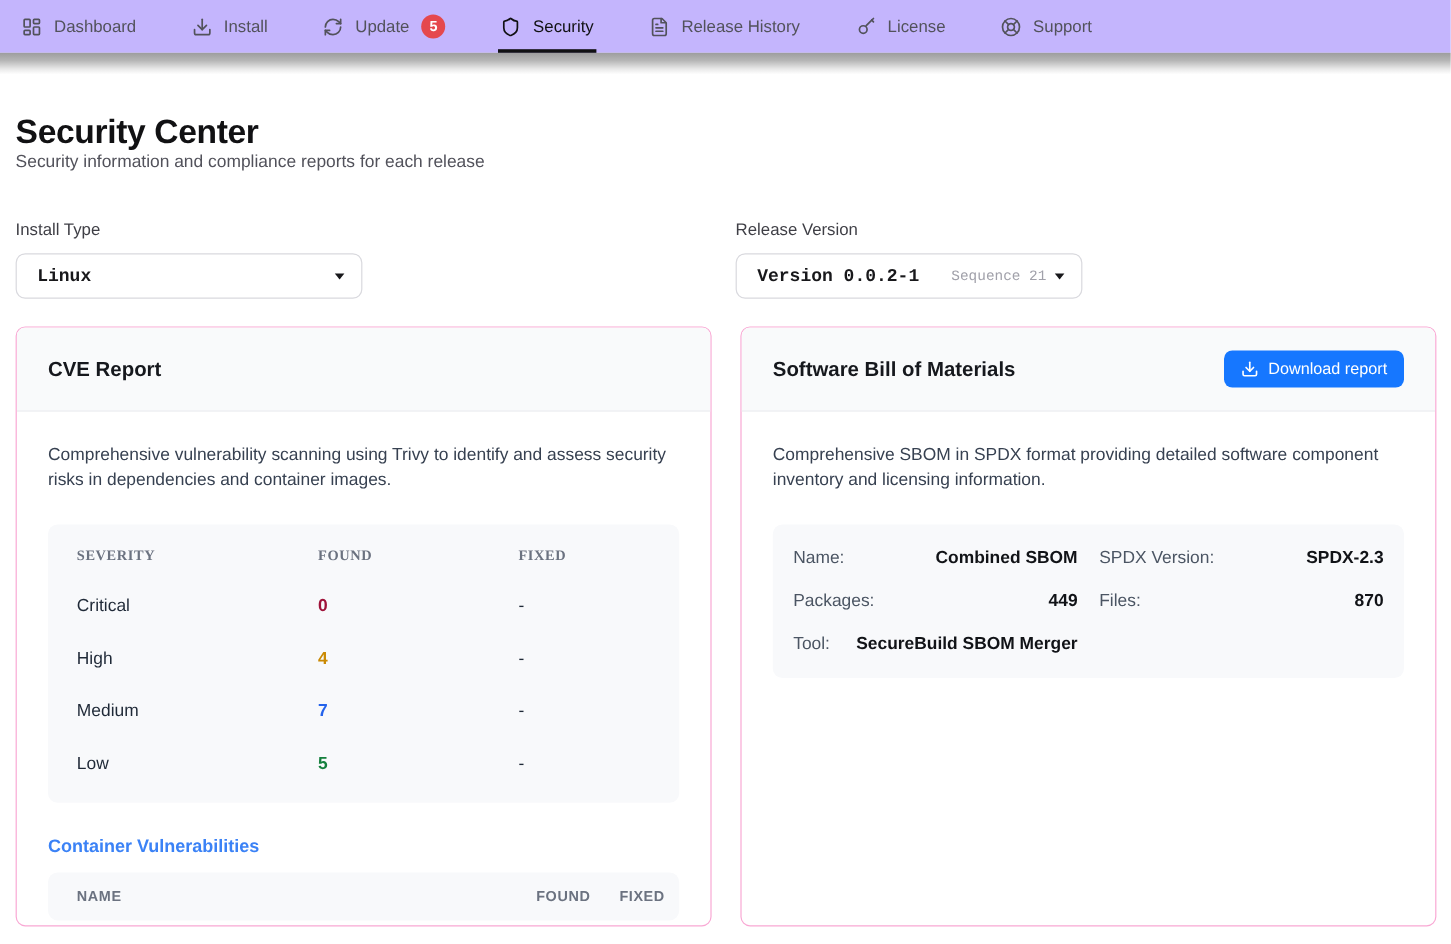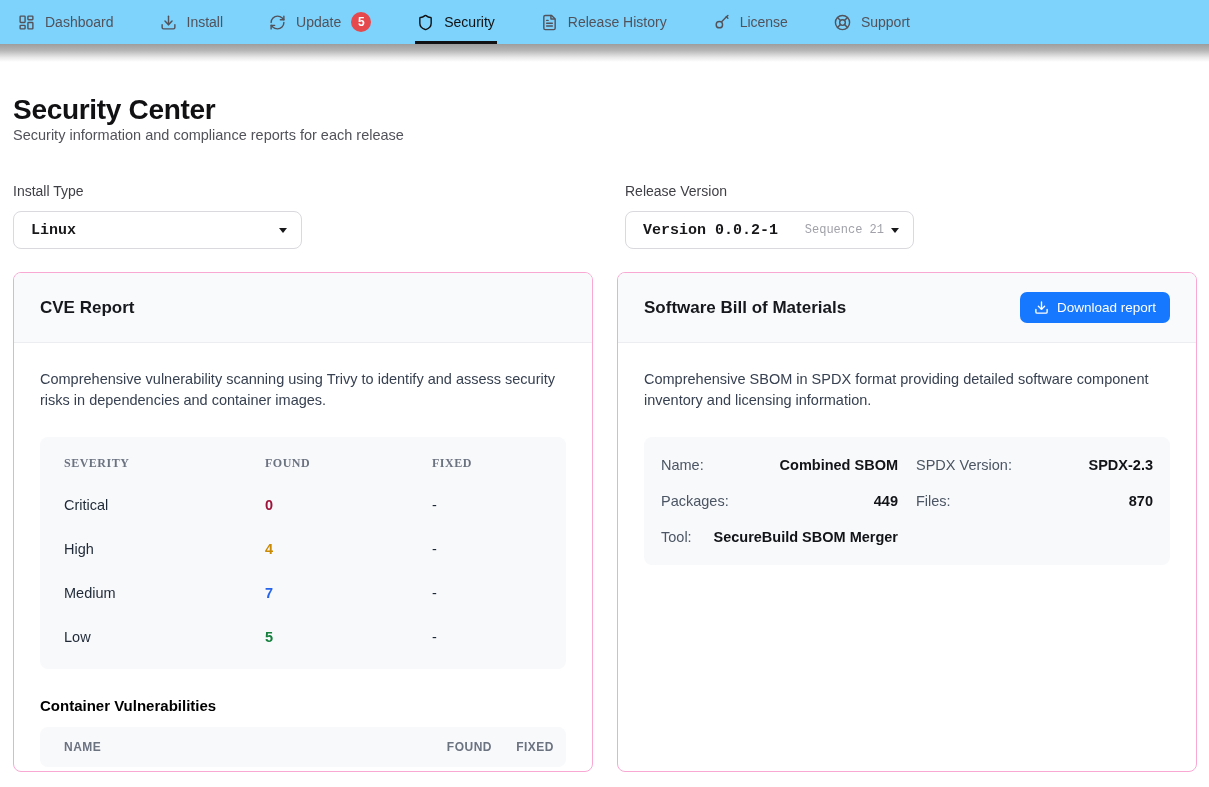--- a/index.html
+++ b/index.html
@@ -6,21 +6,21 @@
   html, body { width: 1209px; height: 787px; overflow: hidden; }
   body {
     font-family: "Liberation Sans", "DejaVu Sans", sans-serif;
     background: #ffffff;
     color: #18181b;
   }
 
   
   .topnav {
     height: 44px;
-    background: #7dd3fc;
+    background: #c4b5fd;
     display: flex;
     align-items: center;
     padding-left: 18px;
     gap: 46px;
   }
   .nav-item {
     position: relative;
     height: 44px;
     display: flex;
     align-items: center;
@@ -66,21 +66,21 @@
     margin-top: 1px;
     font-size: 14.5px;
     color: #52525b;
   }
 
   
   .filters {
     margin-top: 40px;
     display: grid;
     grid-template-columns: 580px 580px;
-    column-gap: 32px;
+    column-gap: 20px;
   }
   .field-label { font-size: 14px; color: #3f3f46; margin-bottom: 12px; }
   .select {
     width: 289px;
     height: 38px;
     background: #fff;
     border: 1px solid #d9d9de;
     border-radius: 8px;
     display: flex;
     align-items: center;
@@ -158,21 +158,21 @@
   .sev-row.head {
     height: 40px;
     font-size: 12px;
     font-weight: 700;
     letter-spacing: 0.5px;
     color: #6b7280;
     font-family: Liberation Serif, serif;
   }
   .sev-found { font-weight: 700; }
 
-  .section-subtitle { margin-top: 28px; font-size: 15px; font-weight: 600; color: #000000; }
+  .section-subtitle { margin-top: 28px; font-size: 15px; font-weight: 600; color: #3b82f6; }
   .cv-head {
     margin-top: 13px;
     height: 40px;
     background: #f8f9fb;
     border-radius: 8px;
     display: flex;
     align-items: center;
     padding: 0 12px 0 24px;
     font-size: 12px;
     font-weight: 700;

